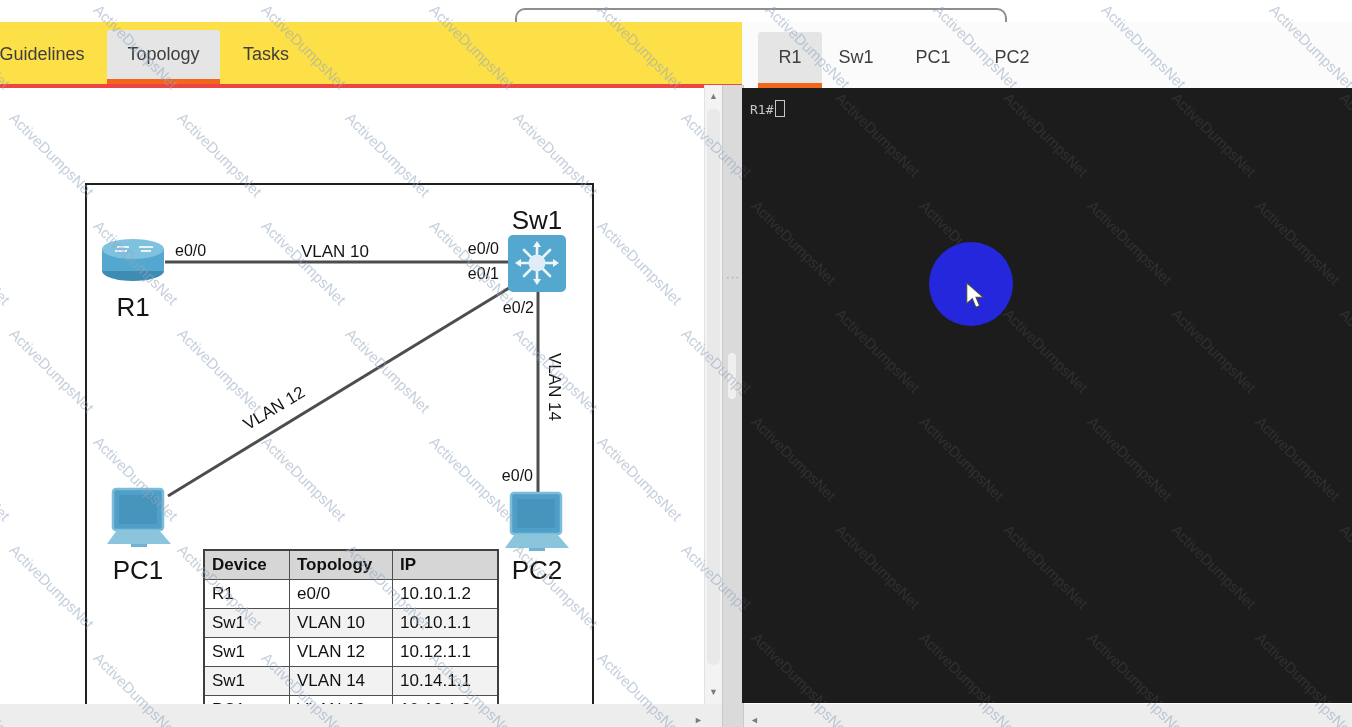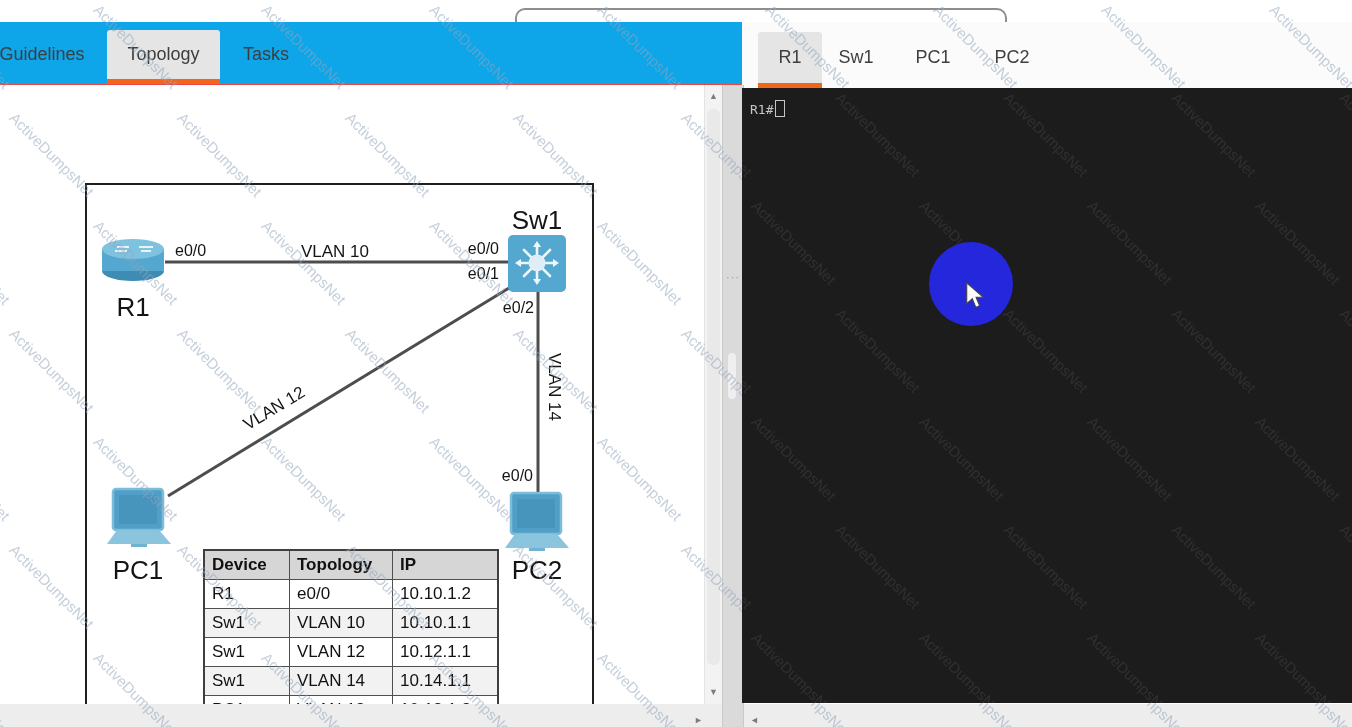--- a/index.html
+++ b/index.html
@@ -6,22 +6,22 @@
   .page{position:relative;width:1352px;height:727px;overflow:hidden;
         font-family:"Liberation Sans",sans-serif;background:#fff;}
 
   
   .top-strip{position:absolute;left:0;top:8px;width:1352px;height:22px;background:#eab308;z-index:2;margin-top:24px;}
   .recording-box{position:absolute;left:515px;top:-24px;width:488px;height:38px;
       background:#fff;border:2px solid #8e8e8e;border-radius:10px;}
   .recording-box span{position:absolute;left:92px;top:15px;font-size:15px;font-weight:bold;color:#e8731c;}
 
   
-  .left-tabbar{position:absolute;left:0;top:22px;width:742px;height:62px;background:#0ea5e9;
-      border-bottom:1px solid #ef4444;z-index:2;}
+  .left-tabbar{position:absolute;left:0;top:22px;width:742px;height:62px;background:#fde047;
+      border-bottom:4px solid #ef4444;z-index:2;}
   .right-tabbar{position:absolute;left:742px;top:22px;width:610px;height:66px;background:#fbfbfb;z-index:2;}
   .tab{position:absolute;top:8px;height:49px;line-height:49px;text-align:center;
       font-size:18px;color:#3e3e3e;border-bottom:5px solid transparent;cursor:default;}
   .tab.active{background:#e5e5e5;border-bottom:5px solid #f2661c;border-top-left-radius:3px;border-top-right-radius:3px;}
   .t-guidelines{left:-8px;width:100px;}
   .t-topology{left:107px;width:113px;}
   .t-tasks{left:225px;width:82px;}
   .t-r1{left:16px;width:64px;top:10px;height:51px;line-height:51px;}
   .t-sw1{left:85px;width:58px;top:10px;height:51px;line-height:51px;}
   .t-pc1{left:162px;width:58px;top:10px;height:51px;line-height:51px;}

